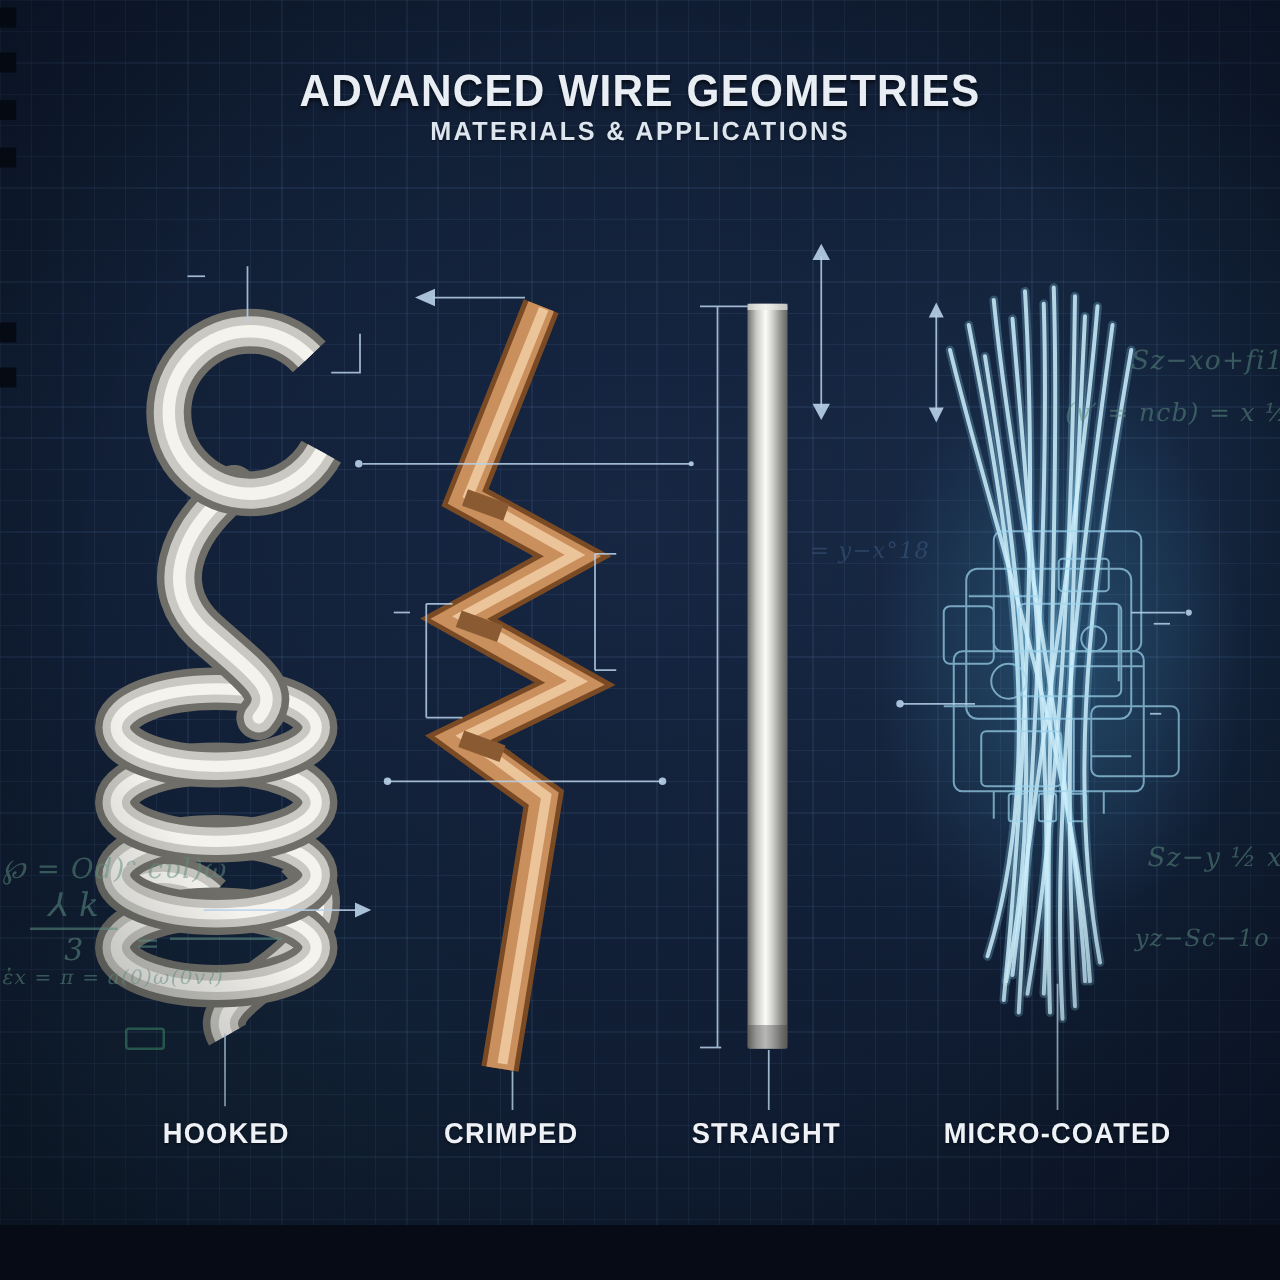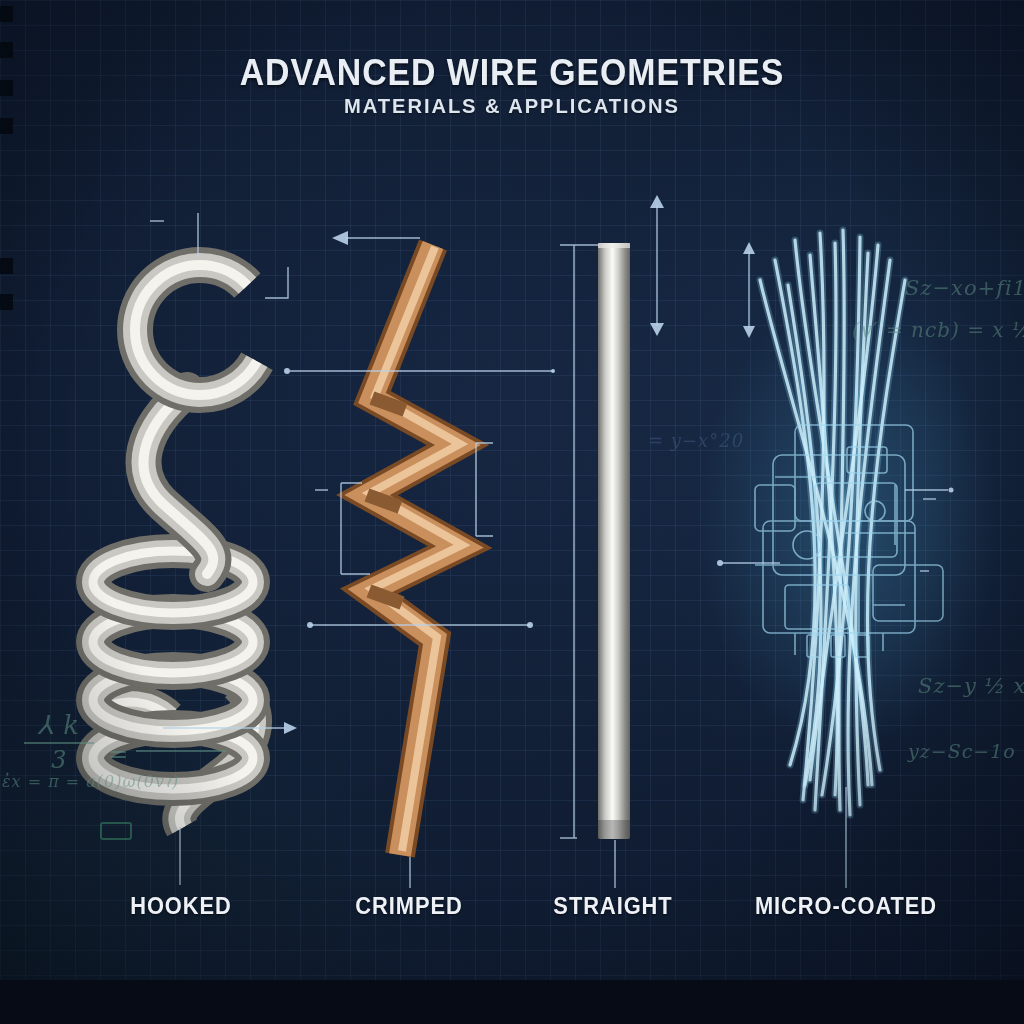--- a/index.html
+++ b/index.html
@@ -244,23 +244,24 @@
     </g>
   </svg>
 
   <div class="vignette"></div>
 
   <div class="title">ADVANCED WIRE GEOMETRIES</div>
   <div class="subtitle">MATERIALS &amp; APPLICATIONS</div>
 
   <div class="eq" style="left:905px;top:276px;font-size:21px">Sz−xo+fi1(</div>
   <div class="eq" style="left:852px;top:318px;font-size:20px">(v′ = ncb) = x ½</div>
-  <div class="eq blue" style="left:648px;top:430px;font-size:18px">= y−x°20</div>
+  <div class="eq blue" style="left:648px;top:430px;font-size:18px">= y−x°18</div>
   <div class="eq" style="left:918px;top:674px;font-size:21px">Sz−y ½ xx7</div>
   <div class="eq" style="left:908px;top:740px;font-size:19px">yz−Sc−1o · y8</div>
+  <div class="eq" style="left:2px;top:678px;font-size:22px">℘ = Od)ᵔ cυl)ω</div>
   <div class="frac" style="left:24px;top:712px">
     <div class="num">⅄ k</div>
     <div class="bar"></div>
     <div class="den">3</div>
     <div class="feq">=</div>
     <div class="bar2"></div>
   </div>
   <div class="eq" style="left:2px;top:772px;font-size:16px">ἐx = π = a(0)ω(0v≀)</div>
   <div class="mini-rect"></div>
 

